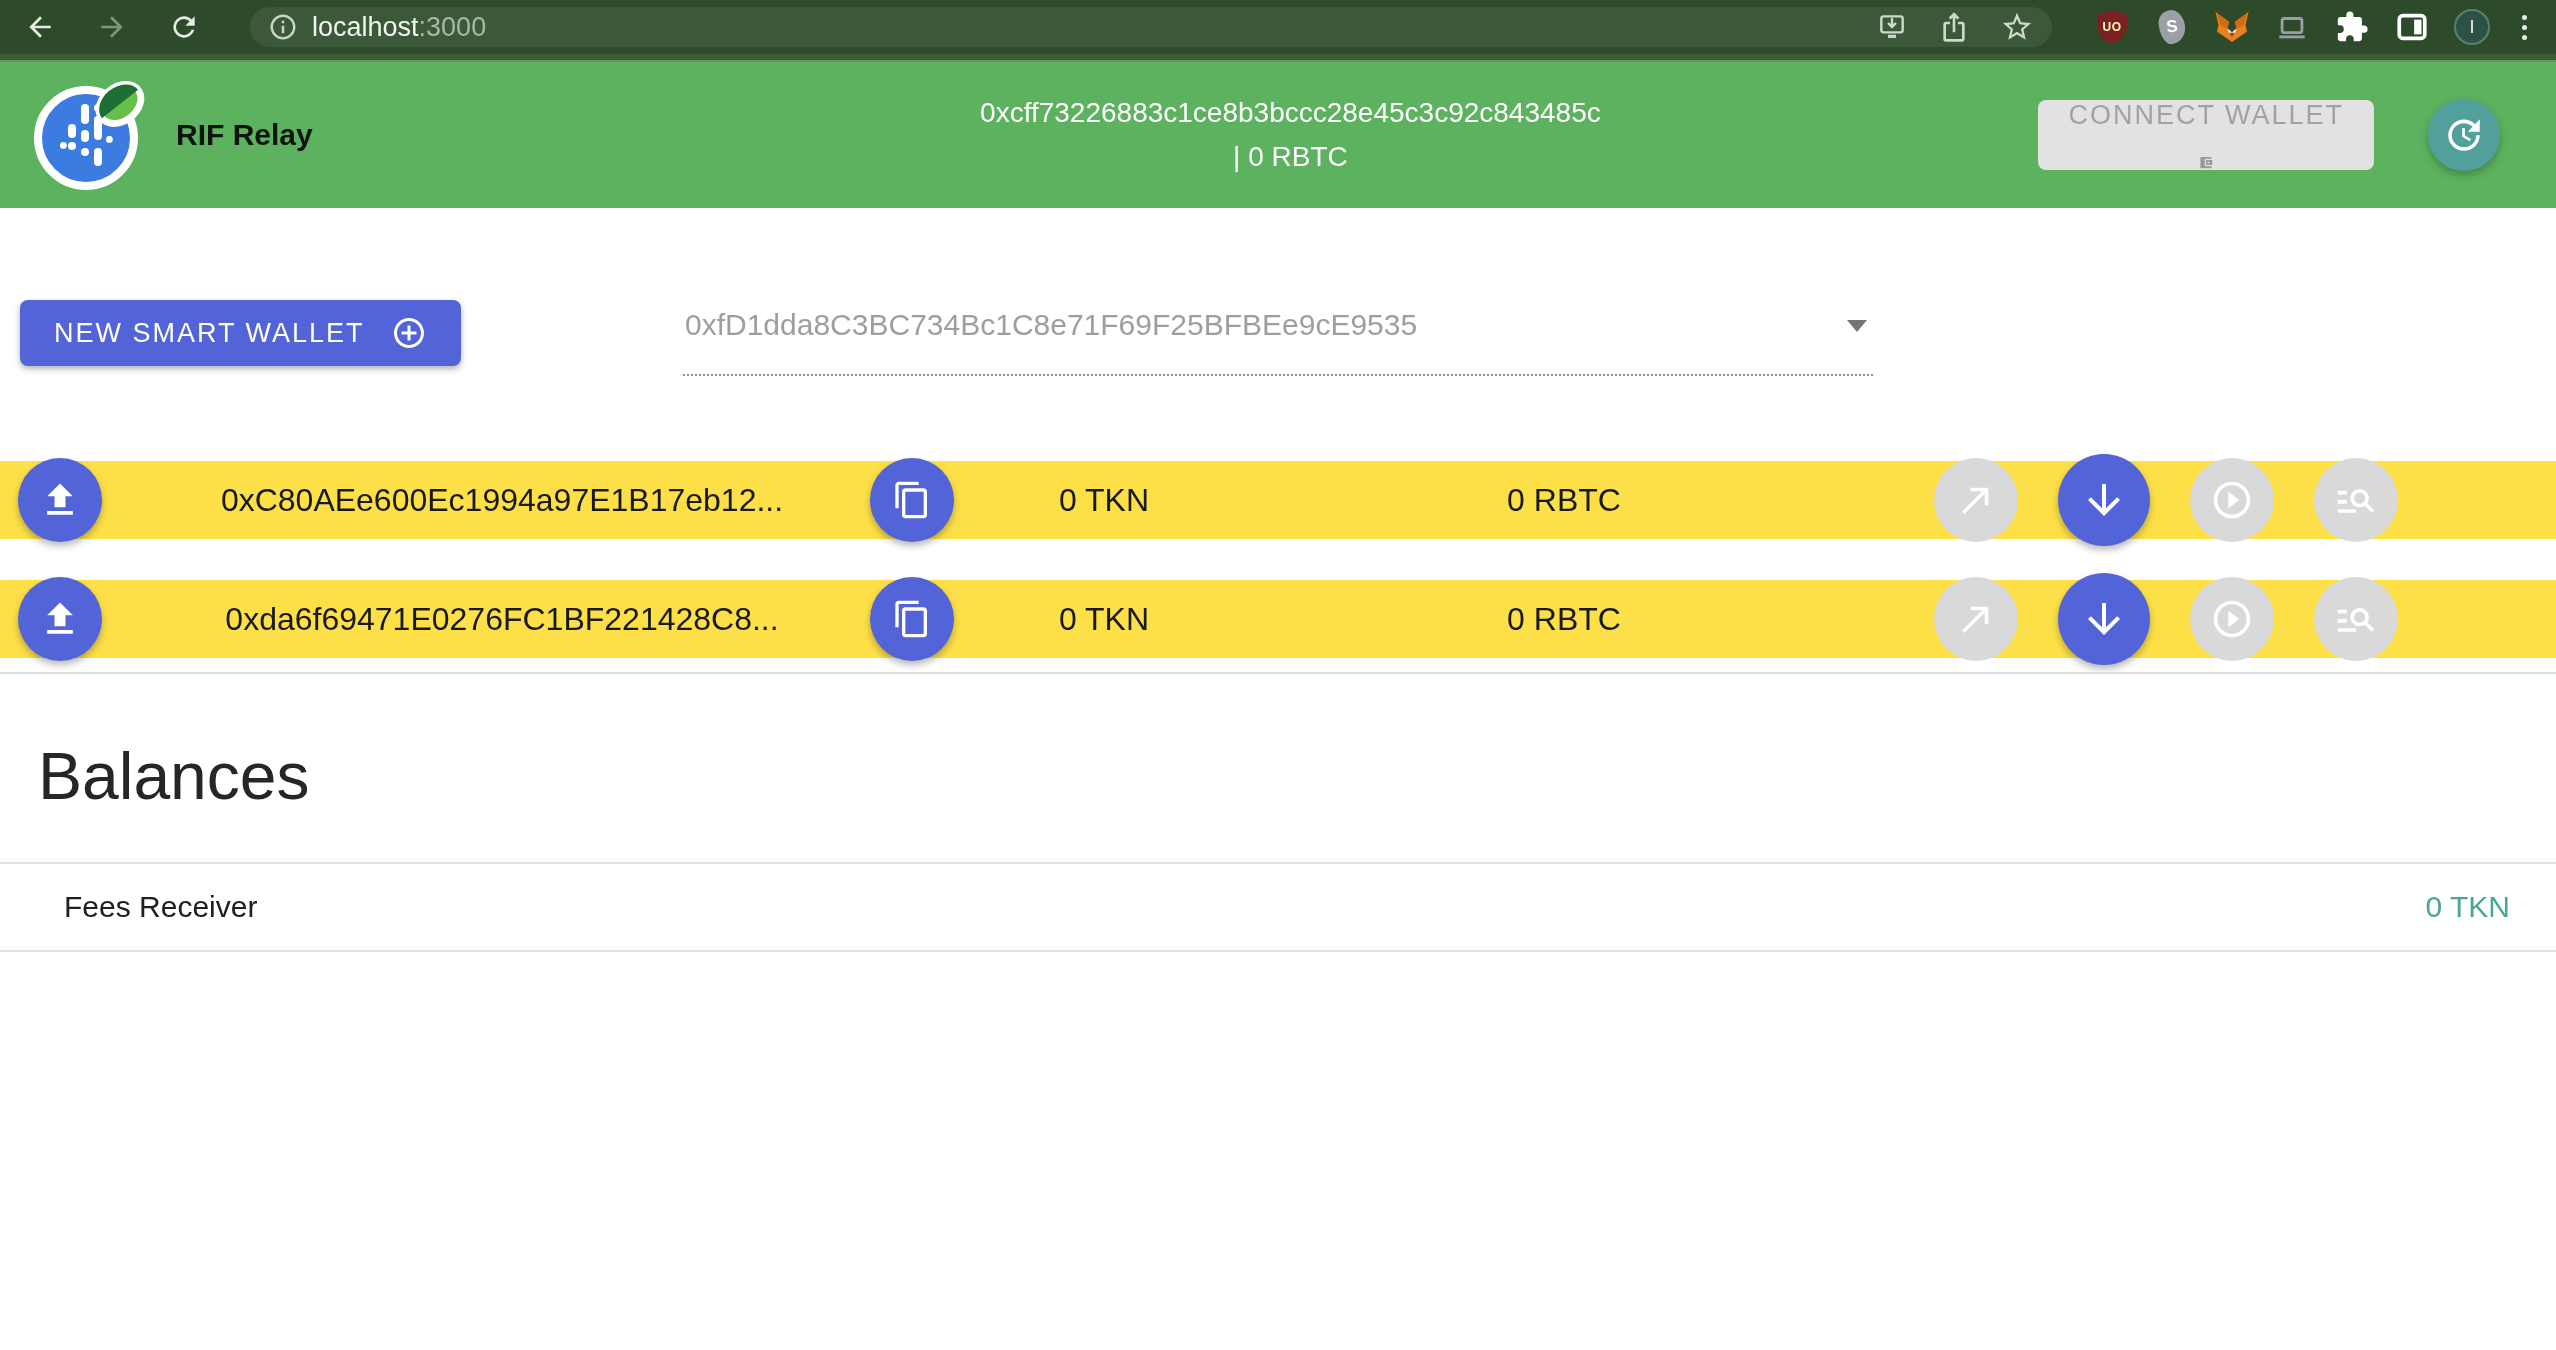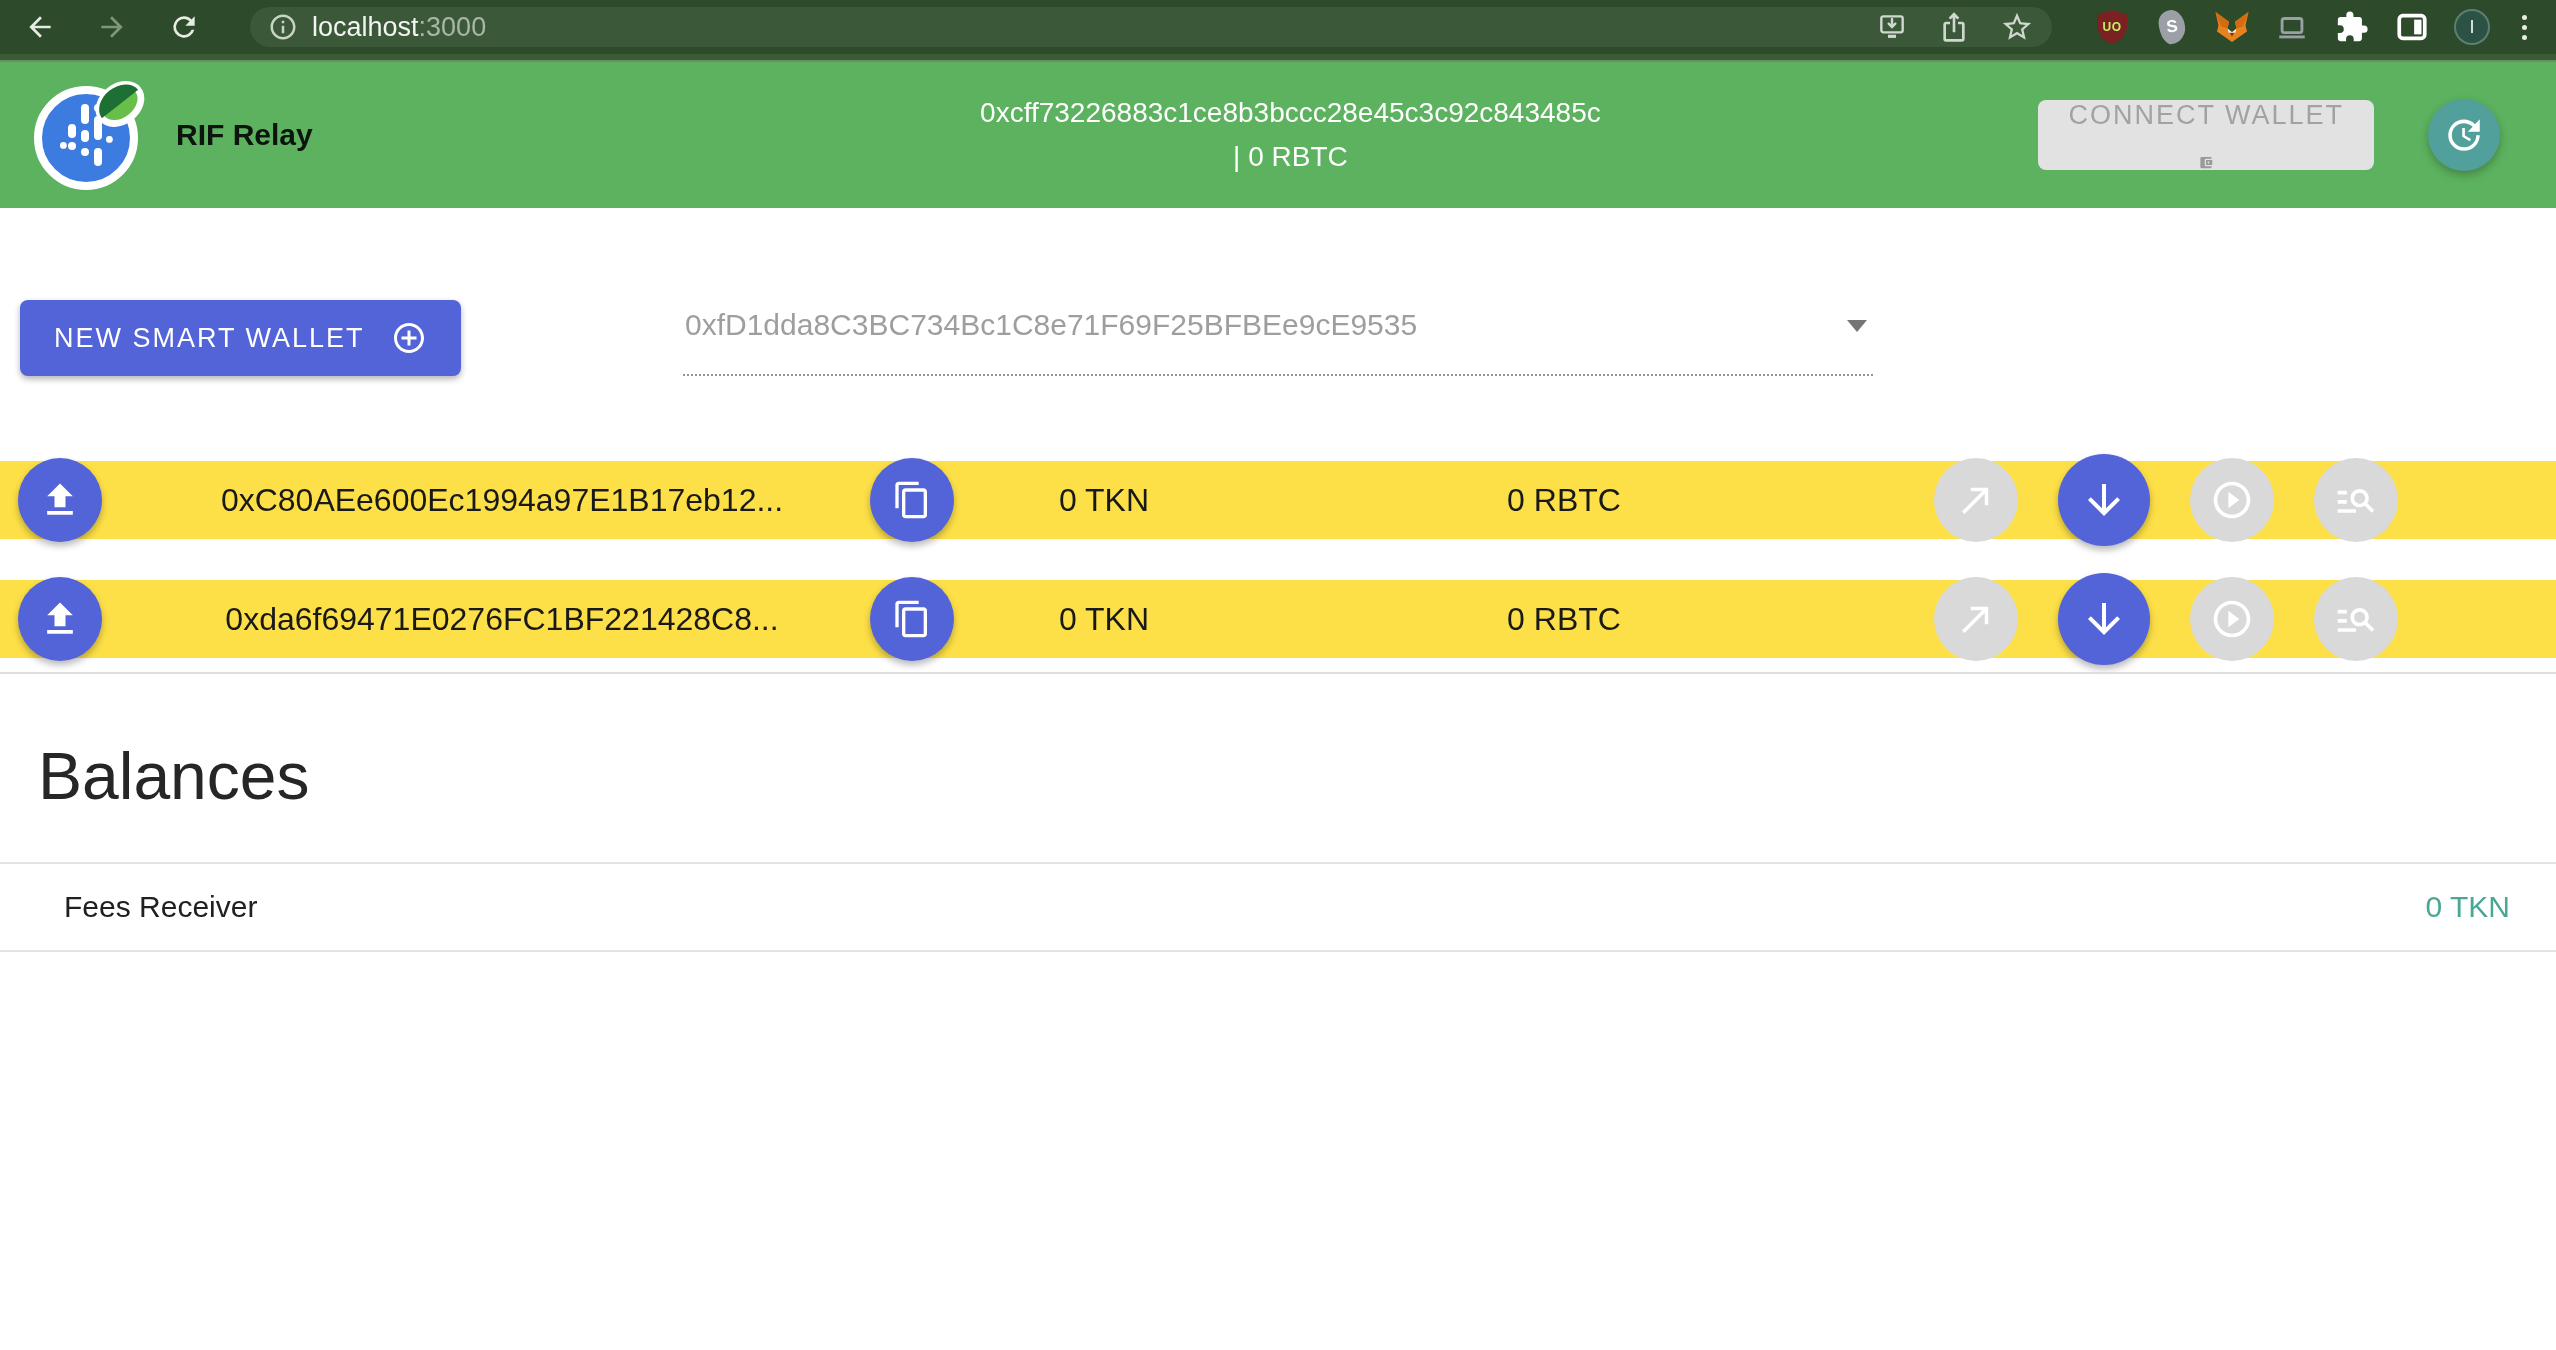--- a/index.html
+++ b/index.html
@@ -28,21 +28,21 @@
   .omnibox .url .port { color:#a9b7a6; }
   .omnibox .spacer { flex:1; }
   .omni-icons { display:flex; align-items:center; gap:30px; }
   .ext-area { display:flex; align-items:center; gap:24px; padding-right:4px; }
   .ext-icon { width:36px; height:36px; display:flex; align-items:center; justify-content:center; flex:none; }
   .ublock-shield {
     width:30px; height:34px; background:#7c2121;
     clip-path:polygon(50% 0, 100% 14%, 100% 55%, 82% 85%, 50% 100%, 18% 85%, 0 55%, 0 14%);
     display:flex; align-items:center; justify-content:center;
   }
-  .ublock-shield span { color:#bef264; font-size:12px; font-weight:bold; letter-spacing:0.5px; }
+  .ublock-shield span { color:#fef9c3; font-size:12px; font-weight:bold; letter-spacing:0.5px; }
   .shark-blob {
     width:26px; height:34px; background:#9aa0a6;
     border-radius:48% 52% 58% 42% / 38% 52% 48% 62%;
     display:flex; align-items:center; justify-content:center; transform:rotate(-6deg);
   }
   .shark-blob span { color:#ffffff; font-size:17px; font-weight:bold; }
   .avatar-circle {
     width:36px; height:36px; border-radius:50%;
     background:#2c5246; border:2px solid #5a816f;
     display:flex; align-items:center; justify-content:center;
@@ -79,21 +79,21 @@
     width:72px; height:72px; border-radius:50%; border:none;
     background:#52a09b; display:flex; align-items:center; justify-content:center;
     box-shadow:0 4px 8px rgba(0,0,0,0.25); cursor:pointer;
   }
 
   
   .main { position:relative; width:100%; height:1142px; background:#ffffff; }
 
   .new-wallet-btn {
     position:absolute; left:20px; top:92px;
-    height:76px; padding:0 34px; border:none; border-radius:8px;
+    height:66px; padding:0 34px; border:none; border-radius:8px;
     background:#5363d8; color:#ffffff;
     font-family:"Liberation Sans", sans-serif;
     font-size:27px; letter-spacing:2px;
     display:flex; align-items:center; gap:26px;
     box-shadow:0 3px 6px rgba(0,0,0,0.3); cursor:pointer;
   }
 
   .wallet-select {
     position:absolute; left:683px; top:96px; width:1190px;
     border-bottom:2px dotted #949494; padding:4px 40px 32px 2px;

